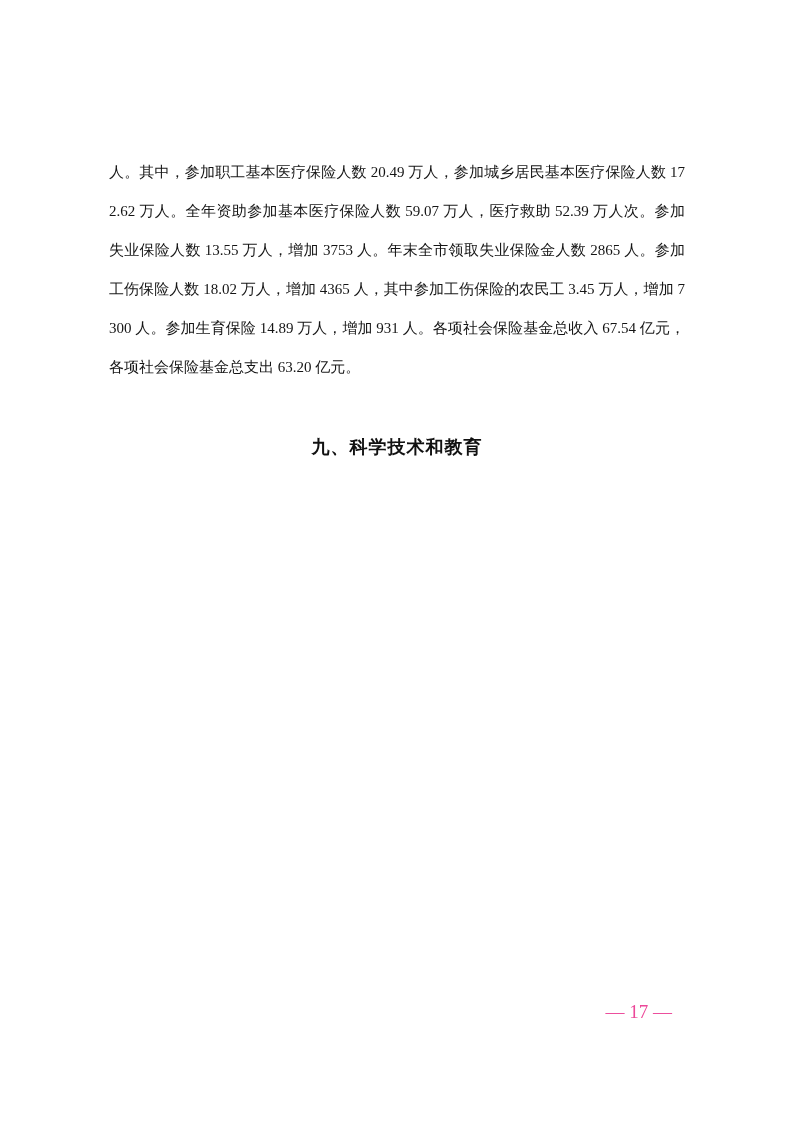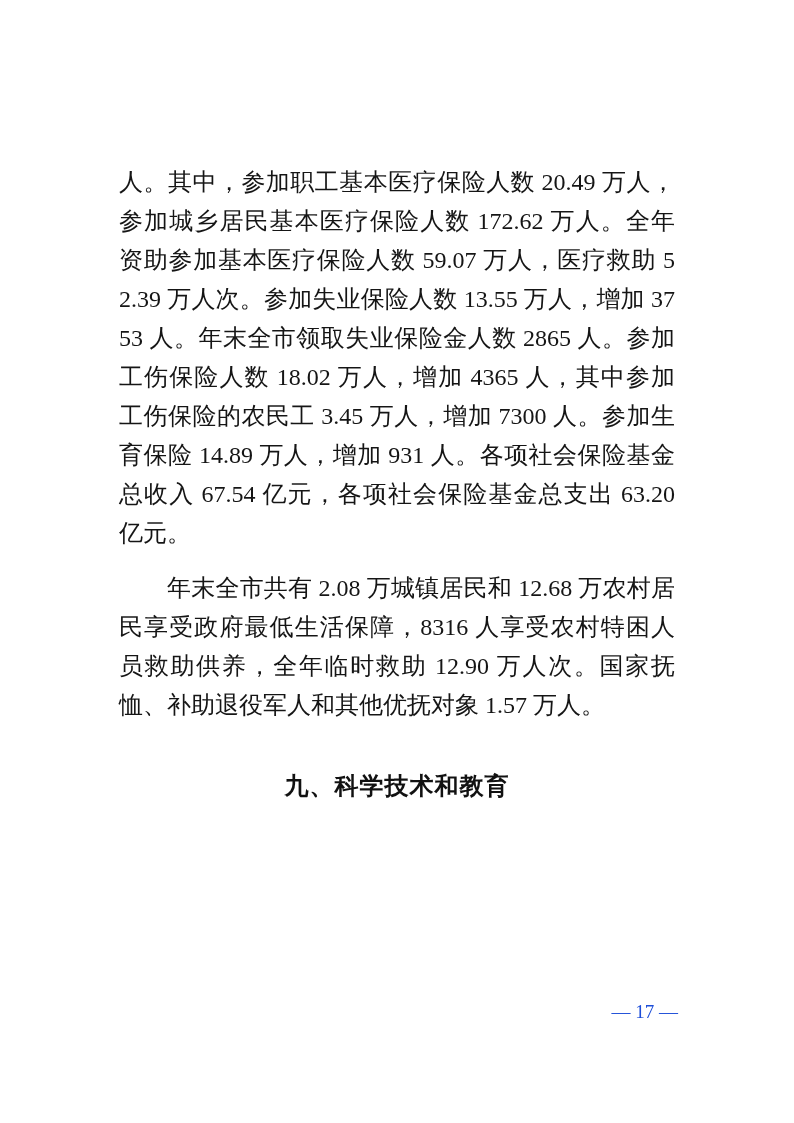--- a/index.html
+++ b/index.html
@@ -17,54 +17,53 @@
     overflow: hidden;
     box-sizing: border-box;
   }
   .content {
     position: absolute;
     left: 103px;
     top: 147px;
     width: 588px;
   }
   .para {
-    margin: 16px;
-    font-size: 24px;
+    margin: 6px;
+    font-size: 15px;
     line-height: 39px;
     text-align: justify;
     word-break: break-all;
   }
   .para.indent {
     text-indent: 2em;
   }
   .heading {
     font-family: "Liberation Sans", "DejaVu Sans", sans-serif;
     font-weight: 700;
-    font-size: 24px;
+    font-size: 18px;
     line-height: 39px;
     text-align: center;
     color: #111111;
     margin: 41px 0 49px 0;
     letter-spacing: 1px;
   }
   .footer {
     position: absolute;
     top: 998px;
-    right: 116px;
+    right: 122px;
     font-size: 19px;
     line-height: 28px;
-    color: #1d4ed8;
+    color: #ec4899;
     font-family: "Liberation Serif", "DejaVu Serif", serif;
   }
 </style>
 </head>
 <body>
 
 <div class="page">
   <div class="content">
     <p class="para">人。其中，参加职工基本医疗保险人数 20.49 万人，参加城乡居民基本医疗保险人数 172.62 万人。全年资助参加基本医疗保险人数 59.07 万人，医疗救助 52.39 万人次。参加失业保险人数 13.55 万人，增加 3753 人。年末全市领取失业保险金人数 2865 人。参加工伤保险人数 18.02 万人，增加 4365 人，其中参加工伤保险的农民工 3.45 万人，增加 7300 人。参加生育保险 14.89 万人，增加 931 人。各项社会保险基金总收入 67.54 亿元，各项社会保险基金总支出 63.20 亿元。</p>
-    <p class="para indent">年末全市共有 2.08 万城镇居民和 12.68 万农村居民享受政府最低生活保障，8316 人享受农村特困人员救助供养，全年临时救助 12.90 万人次。国家抚恤、补助退役军人和其他优抚对象 1.57 万人。</p>
     <h2 class="heading">九、科学技术和教育</h2>
   </div>
   <div class="footer">
     <span>— 17 —</span>
   </div>
 </div>
 
 </body></html>

